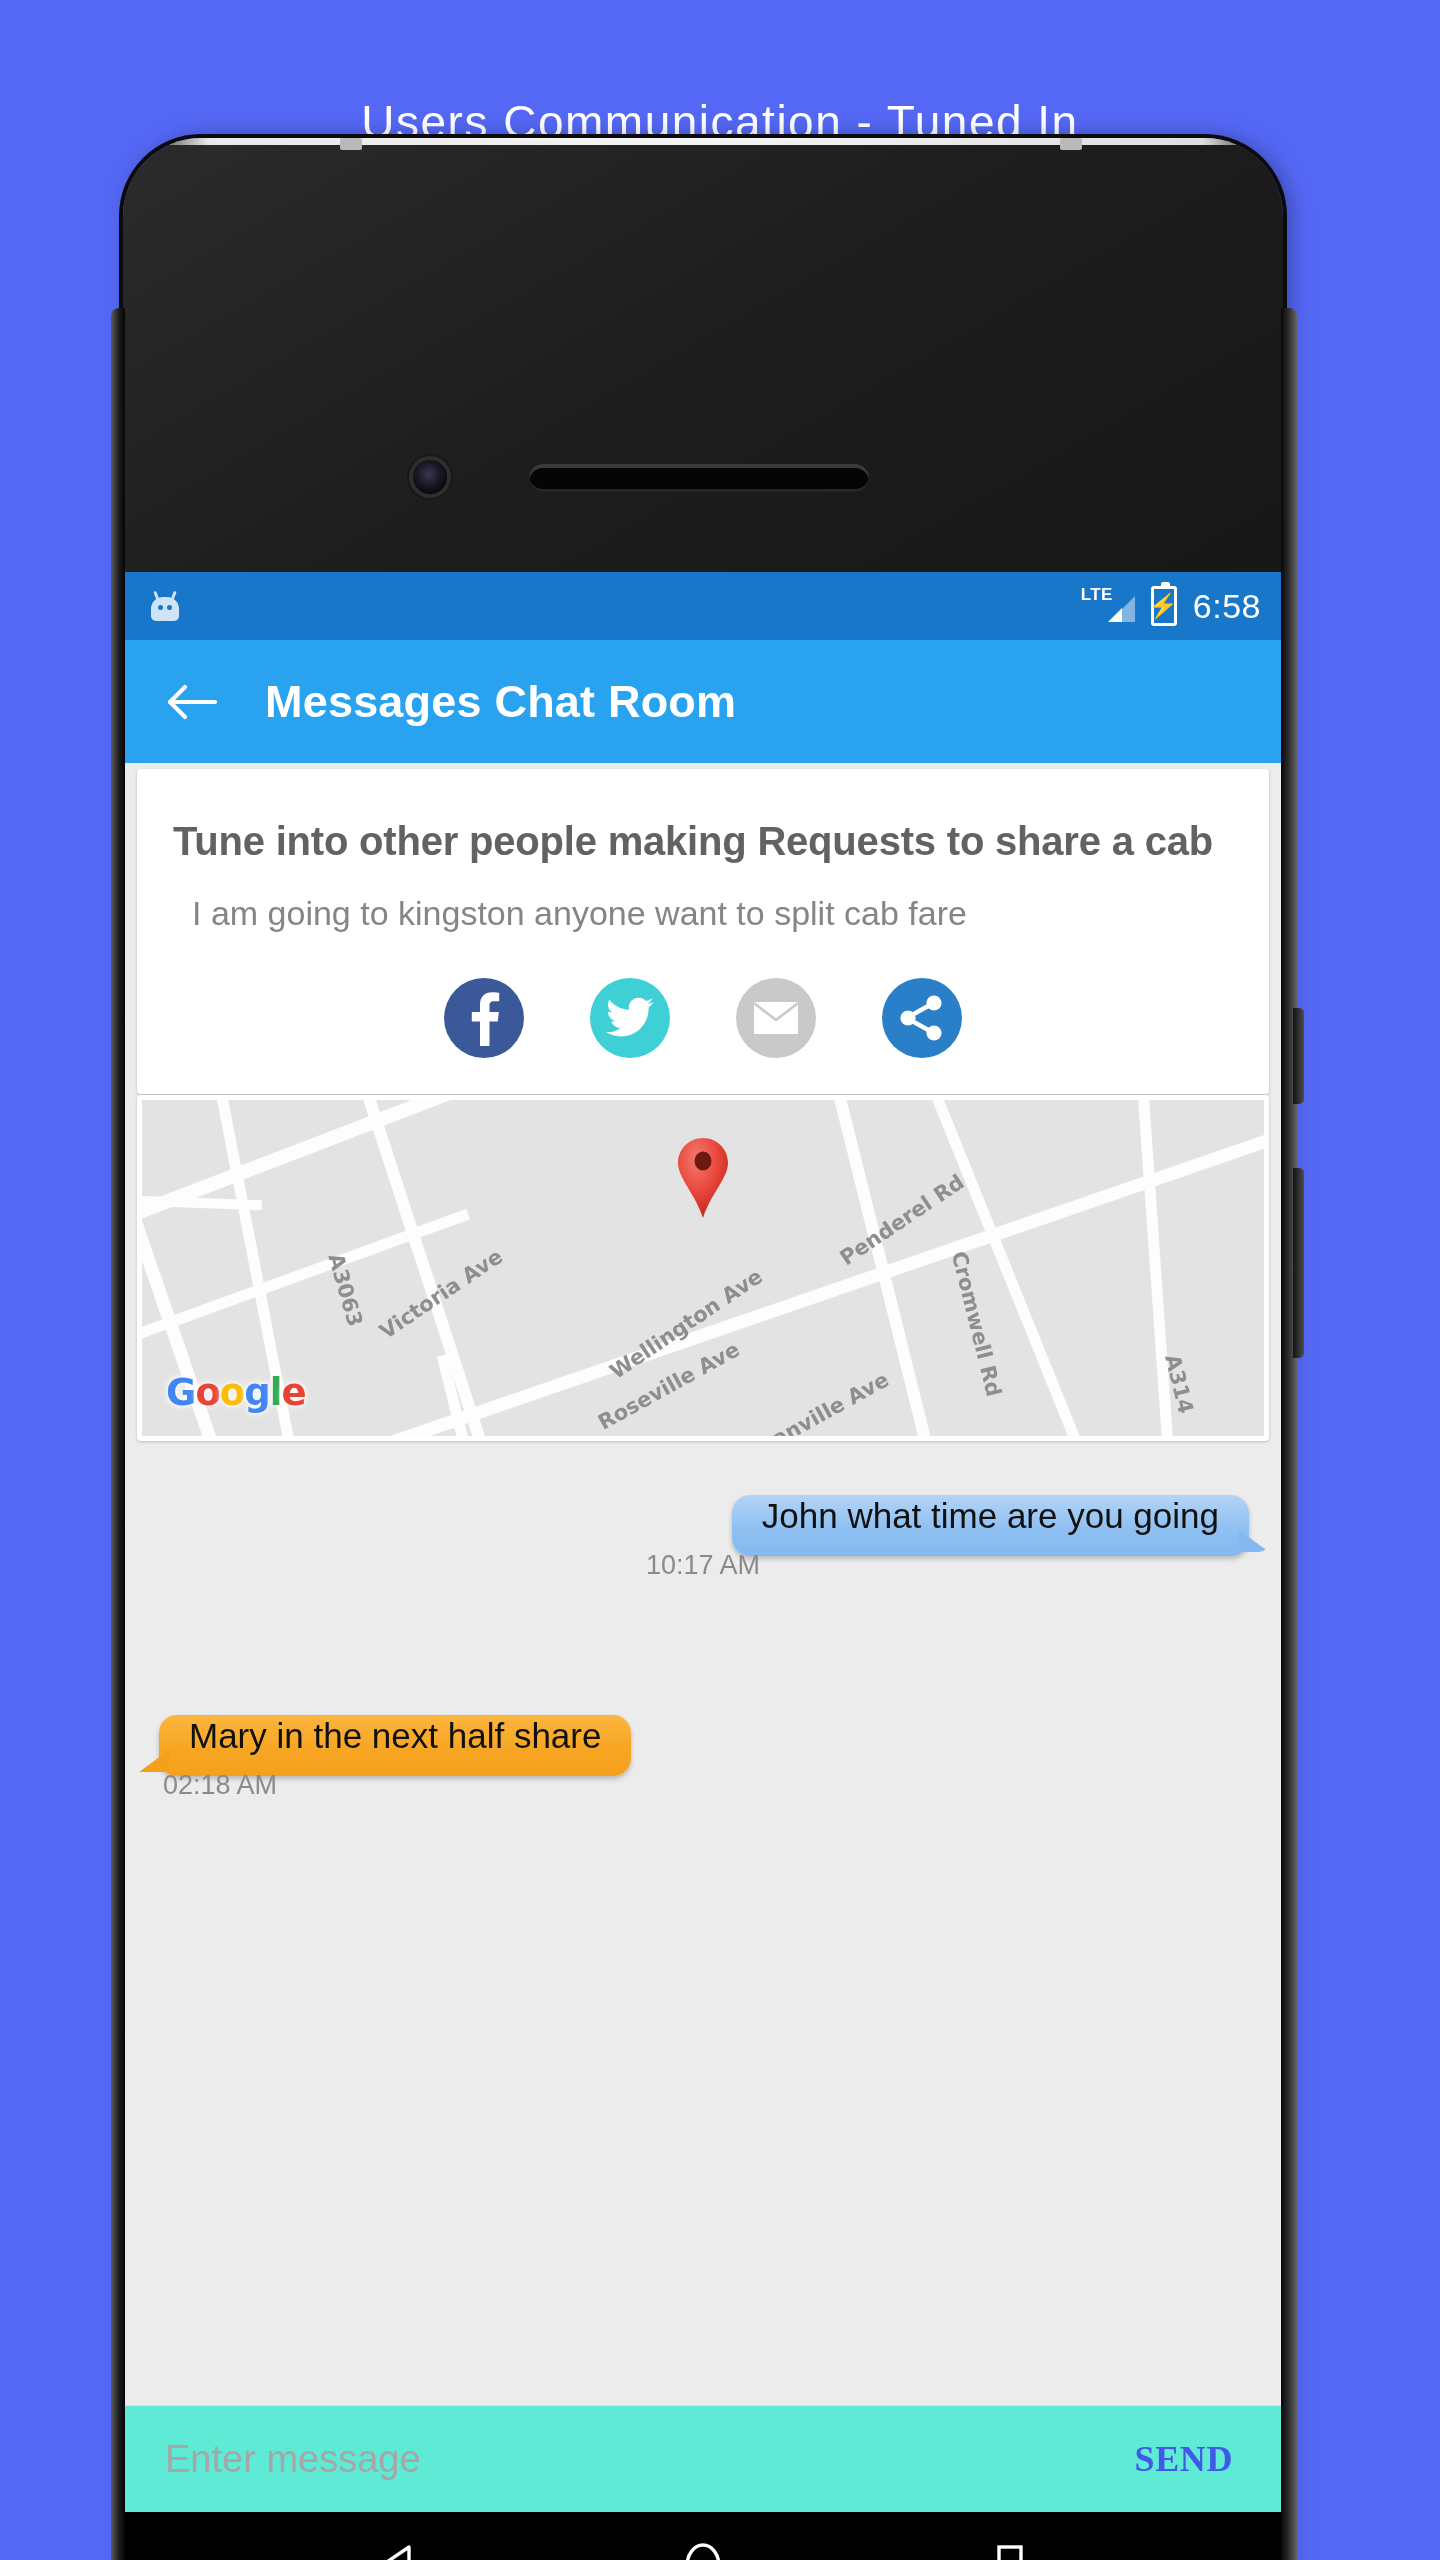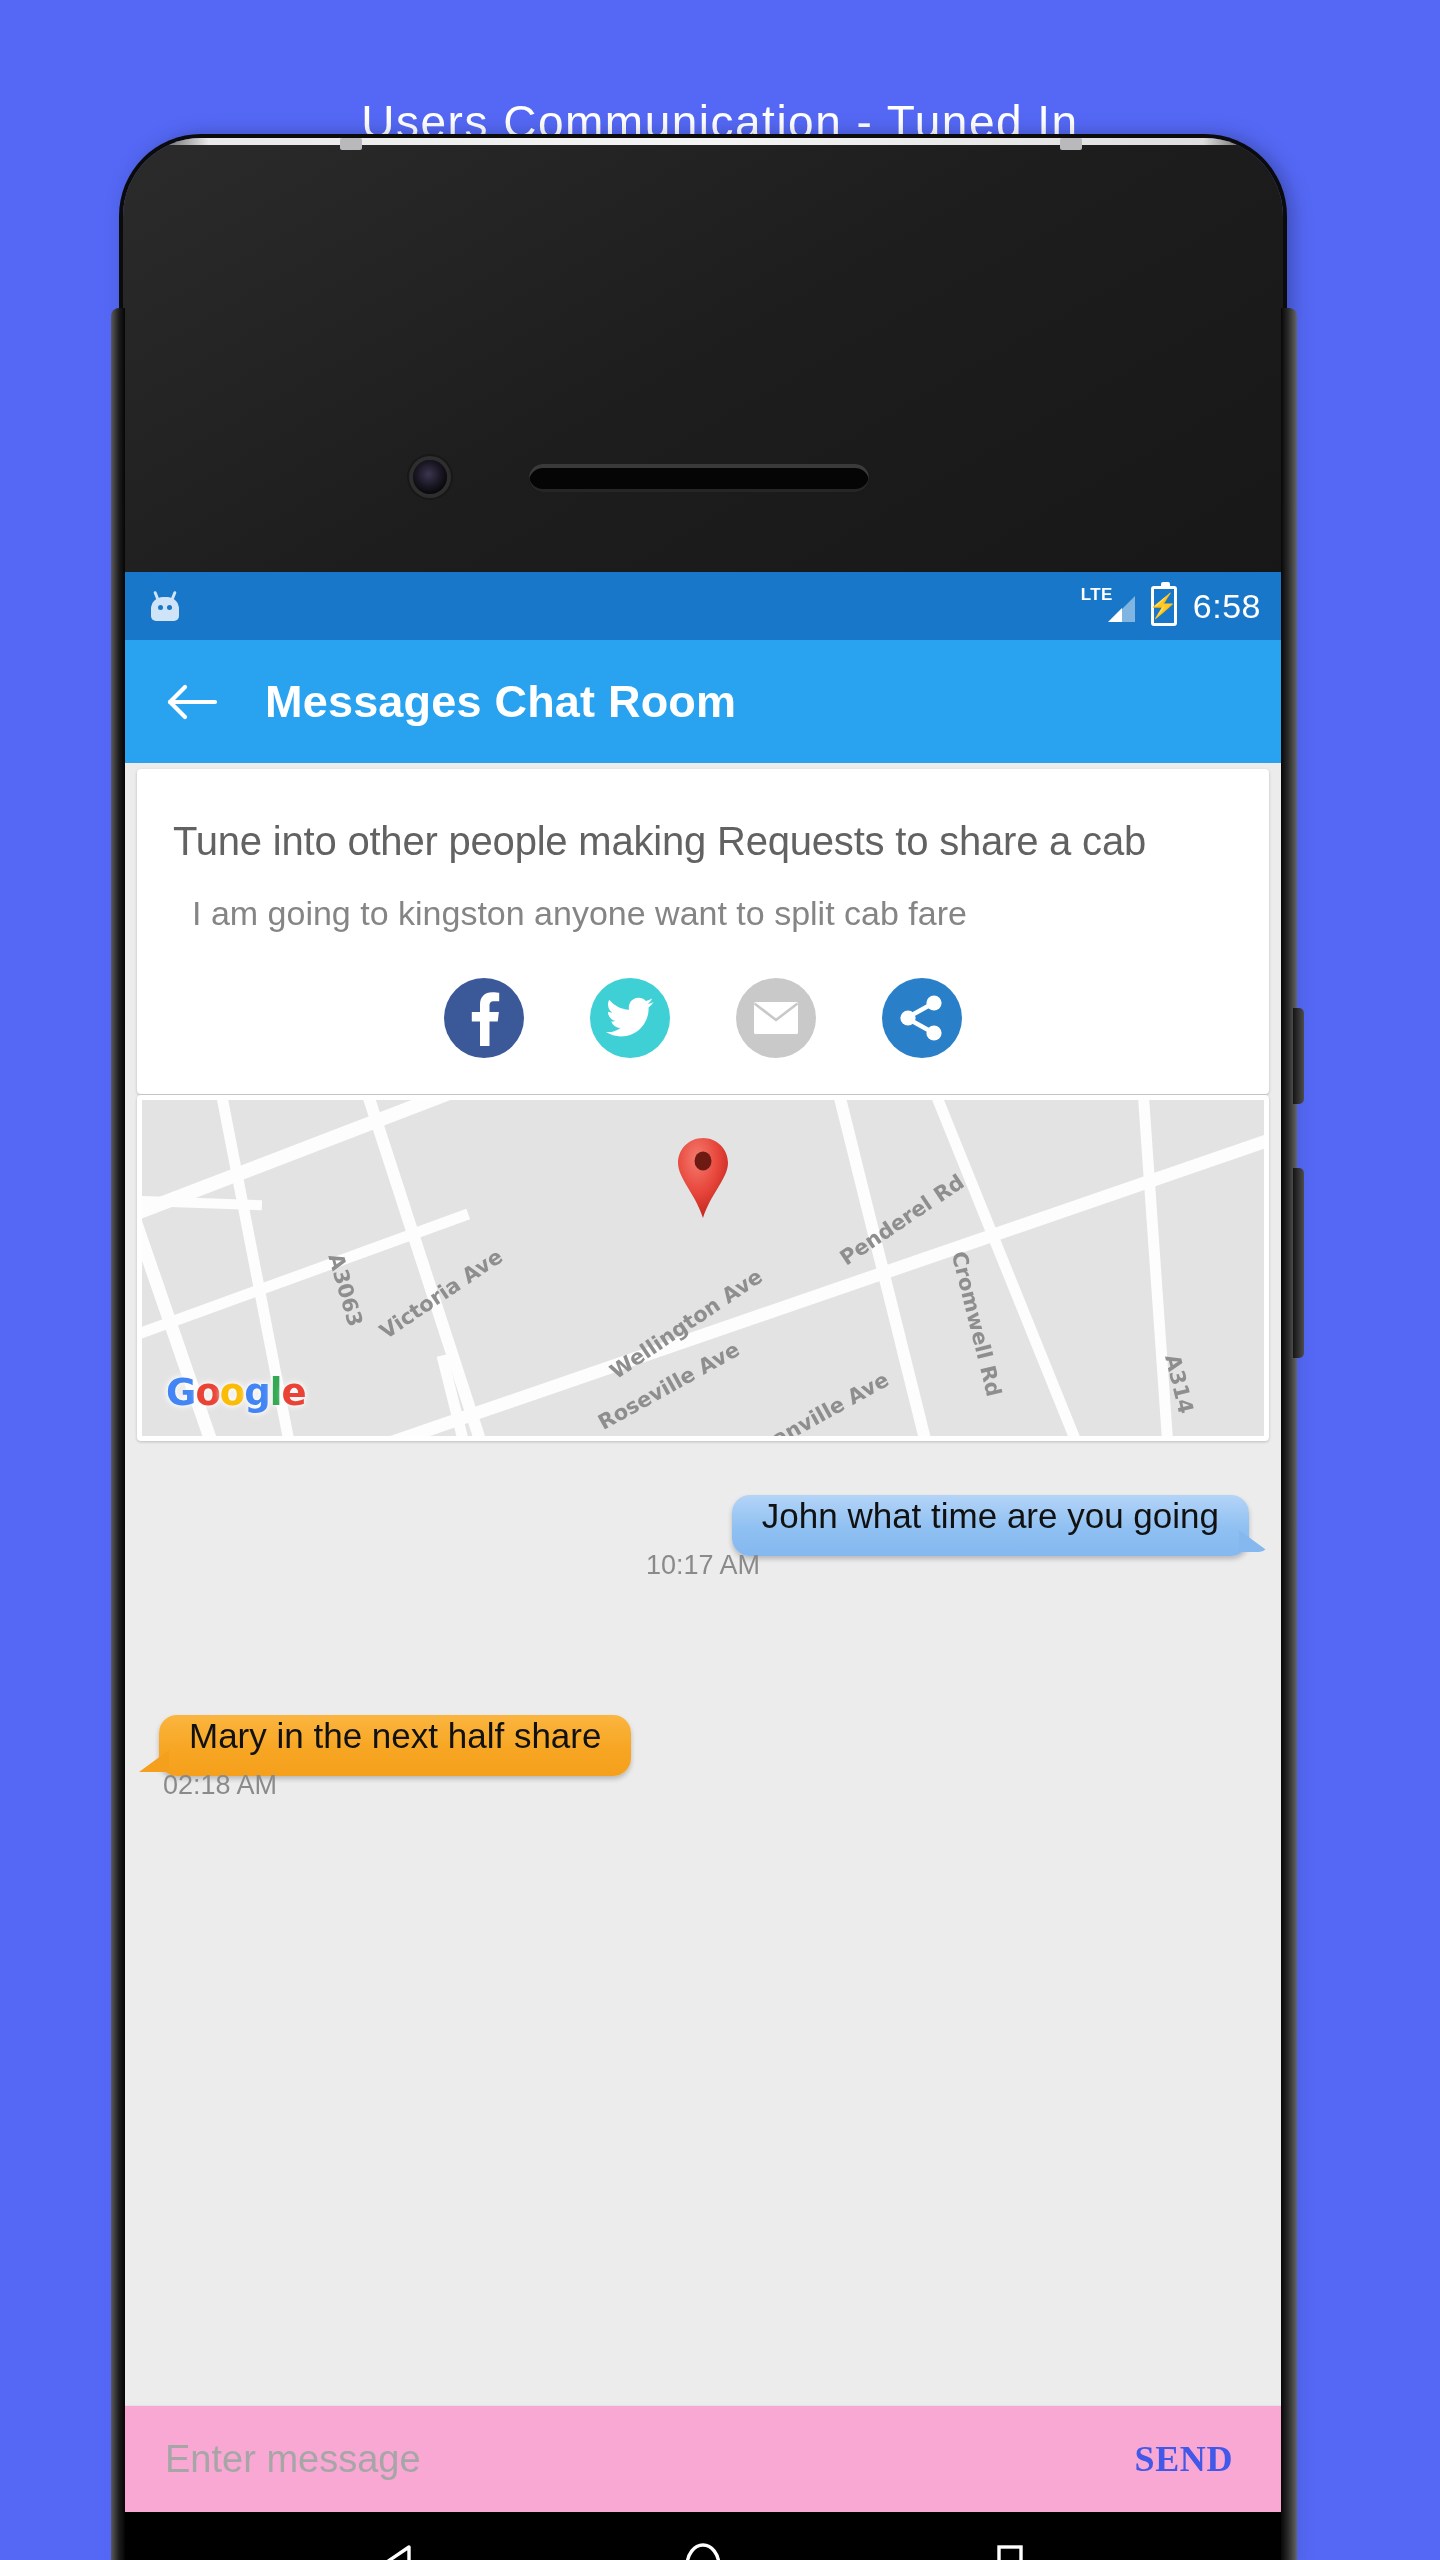--- a/index.html
+++ b/index.html
@@ -213,21 +213,21 @@
     left: 14px; top: 6px;
     width: 1132px;
     background: #ffffff;
     border-radius: 4px;
     box-shadow: 0 1px 3px rgba(0,0,0,.22);
     padding: 48px 36px 30px 36px;
   }
   .card-title {
     color: #626262;
     font-size: 40px;
-    font-weight: 400;
+    font-weight: 700;
     line-height: 1.22;
     letter-spacing: -.2px;
   }
   .card-sub {
     margin-top: 26px;
     color: #858585;
     font-size: 34px;
     font-weight: 400;
     line-height: 1.25;
     margin-left: 19px;
@@ -337,21 +337,21 @@
   .ts {
     position: absolute;
     font-size: 27px;
     color: #8a8a8a;
   }
 
   
   .inputbar {
     position: relative;
     height: 107px;
-    background: #f9a8d4;
+    background: #5eead4;
     border-top: 1px solid #e2e2e2;
     display: flex; align-items: center;
     padding: 0 34px 0 42px;
   }
   .msg-input {
     flex: 1;
     border: none; outline: none;
     background: transparent;
     font-family: "Liberation Sans", sans-serif;
     font-size: 38px;

